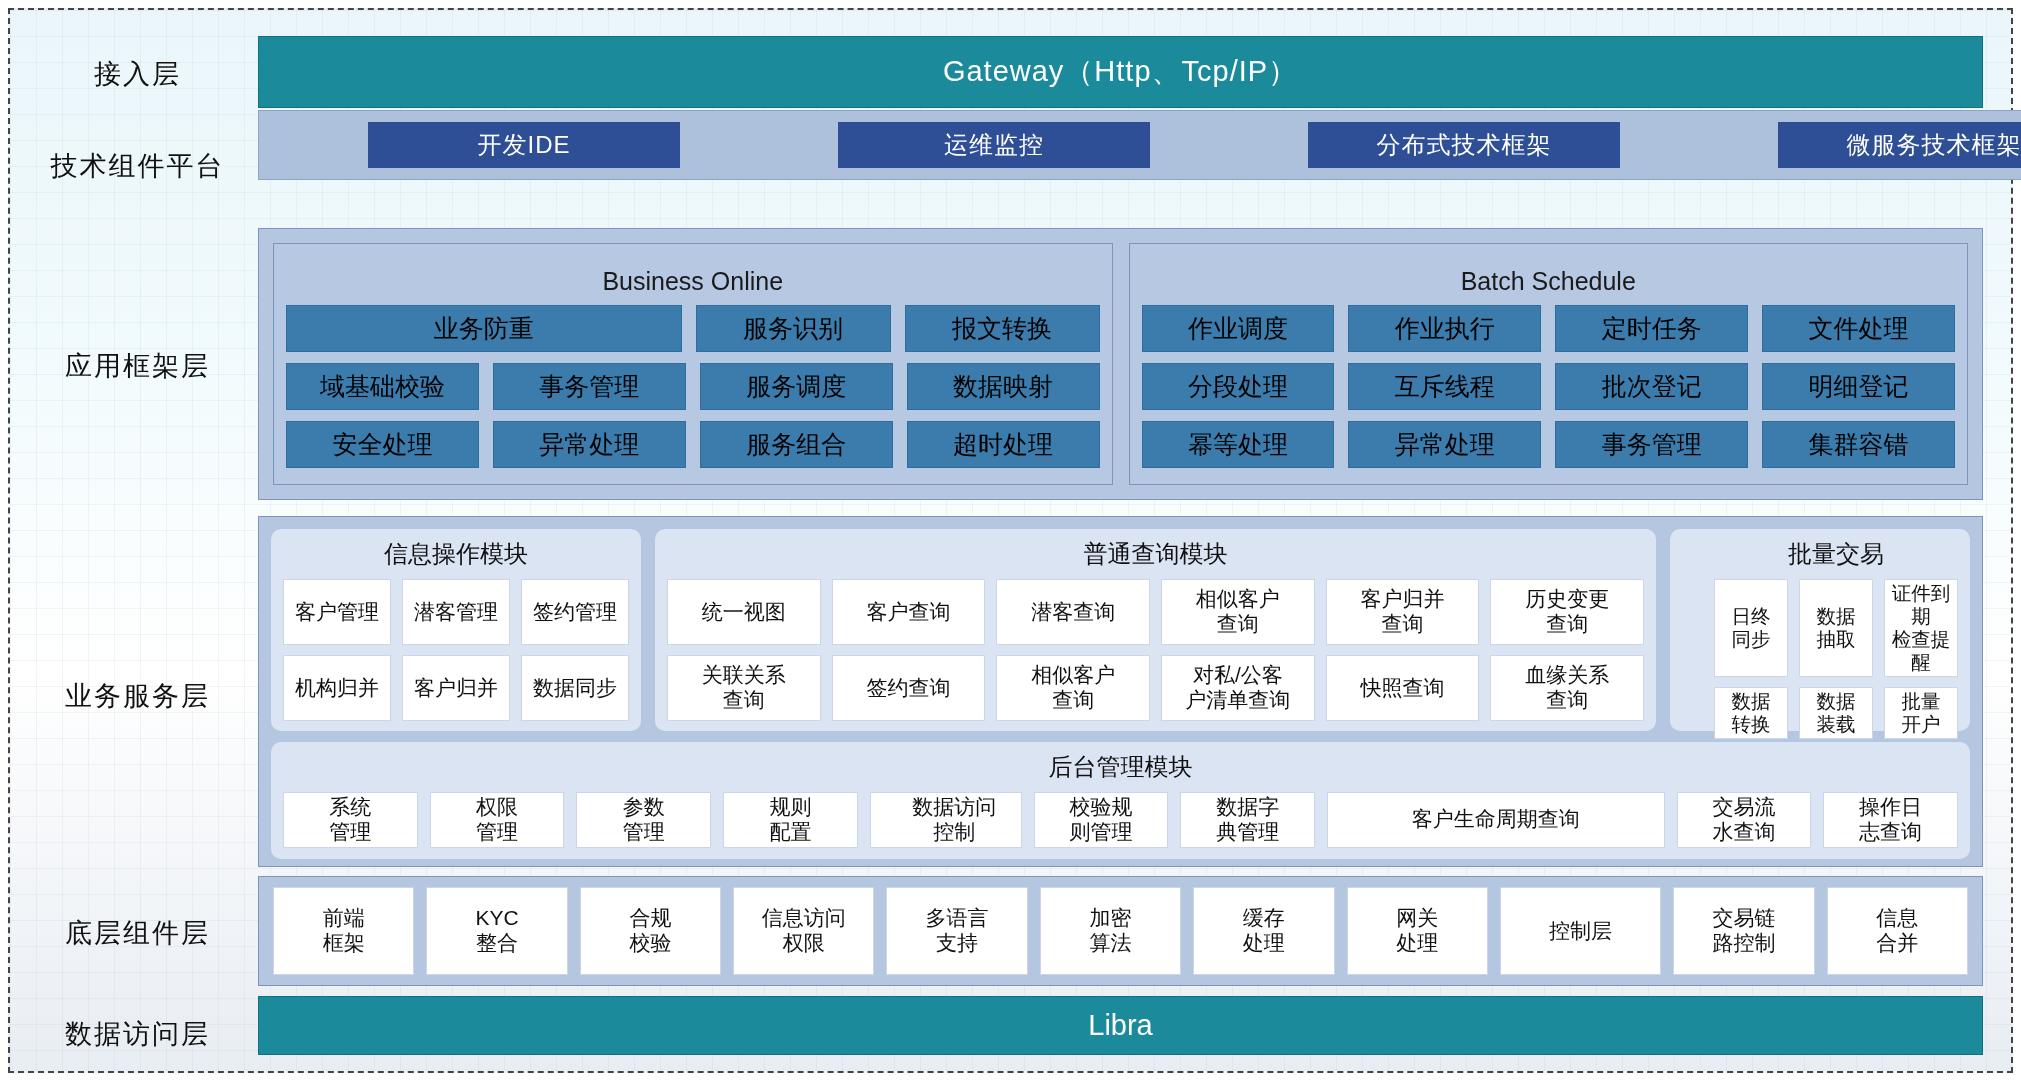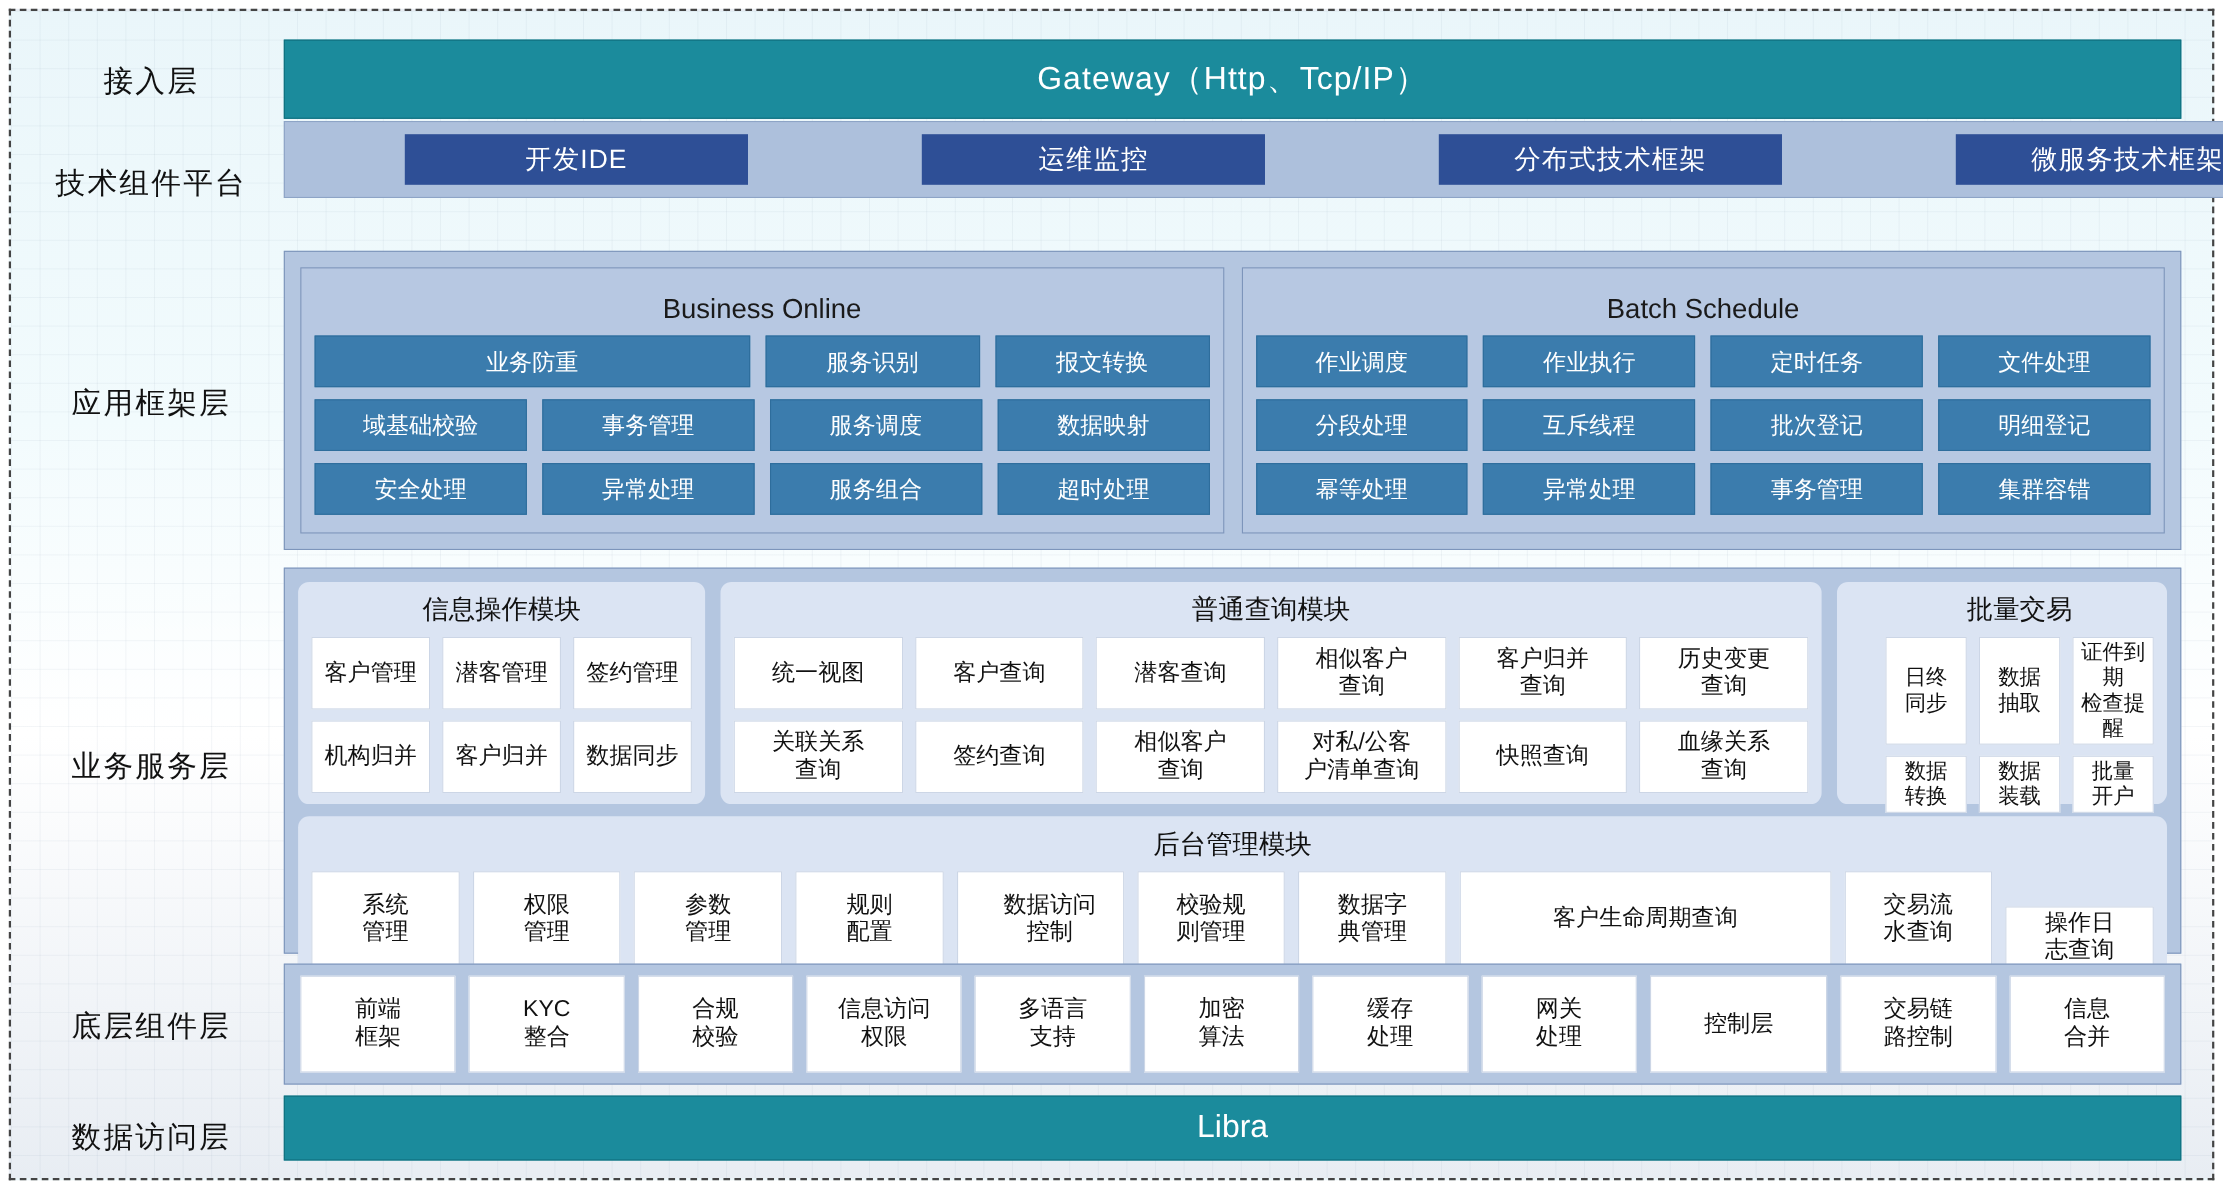--- a/index.html
+++ b/index.html
@@ -88,22 +88,22 @@
     text-align:center;
     font-size:25px;
     color:#1a1a1a;
     margin:3px 0 9px 0;
   }
   .fw-rows { display:flex; flex-direction:column; gap:11px; }
   .fw-row { display:flex; gap:14px; }
   .fw-cell {
     background:#3b7cad;
     border:1px solid #2e6d9c;
-    color:#ffffff;
-    font-size:21px;
+    color:#000000;
+    font-size:25px;
     height:47px;
     display:flex; align-items:center; justify-content:center;
     flex:1;
     white-space:nowrap;
   }
   .fw-cell.wide2 { flex:2.04; }
 
   
   .biz-band {
     position:absolute;
@@ -298,21 +298,21 @@
       <div class="admin-row" id="admin-row">
           <div class="wcell" style="flex: 1 1 0%;">系统<br>管理</div>
           <div class="wcell" style="flex: 1 1 0%;">权限<br>管理</div>
           <div class="wcell" style="flex: 1 1 0%;">参数<br>管理</div>
           <div class="wcell" style="flex: 1 1 0%;">规则<br>配置</div>
           <div class="wcell" style="flex: 1 1 0%; padding-left: 20px;">数据访问<br>控制</div>
           <div class="wcell" style="flex: 1 1 0%;">校验规<br>则管理</div>
           <div class="wcell" style="flex: 1 1 0%;">数据字<br>典管理</div>
           <div class="wcell" style="flex: 2.6 1 0%;">客户生命周期查询</div>
           <div class="wcell" style="flex: 1 1 0%;">交易流<br>水查询</div>
-          <div class="wcell" style="flex: 1 1 0%; margin-top: 32px;">操作日<br>志查询</div>
+          <div class="wcell" style="flex: 1 1 0%;">操作日<br>志查询</div>
         </div>
     </div>
   </div>
 
   <div class="base-band" id="base-band">
       <div class="wcell" style="flex: 1 1 0%; height: 100%; text-align: center;">前端<br>框架</div>
       <div class="wcell" style="flex: 1 1 0%; height: 100%;">KYC<br>整合</div>
       <div class="wcell" style="flex: 1 1 0%; height: 100%;">合规<br>校验</div>
       <div class="wcell" style="flex: 1 1 0%; height: 100%;">信息访问<br>权限</div>
       <div class="wcell" style="flex: 1 1 0%; height: 100%;">多语言<br>支持</div>

